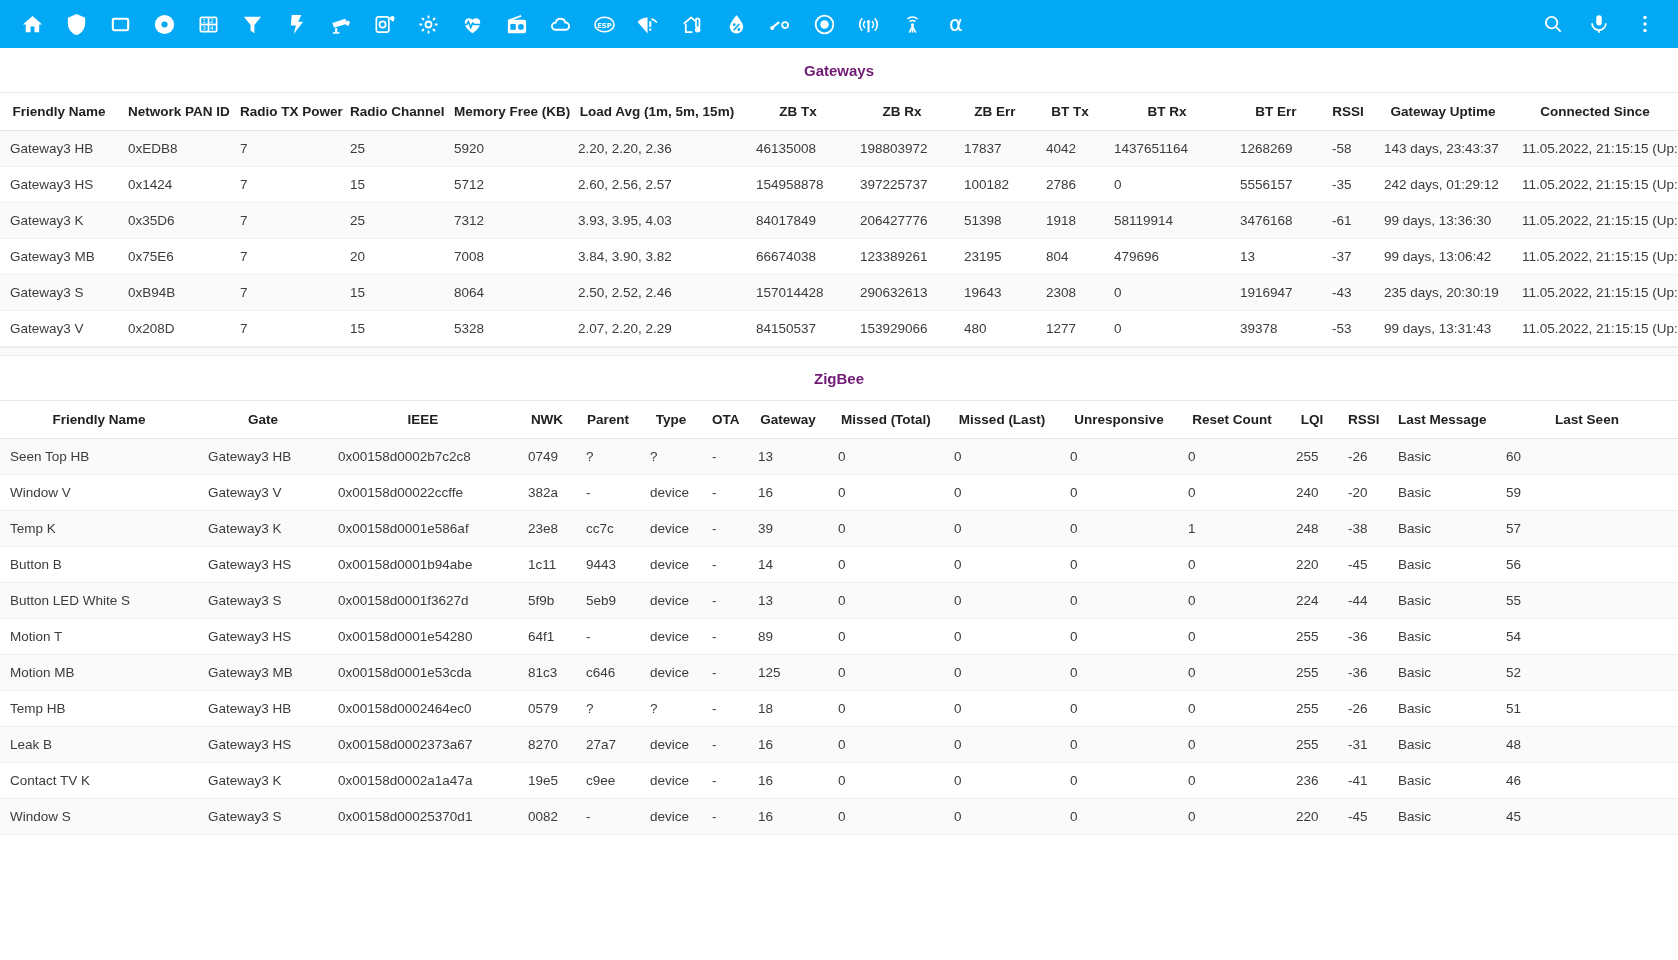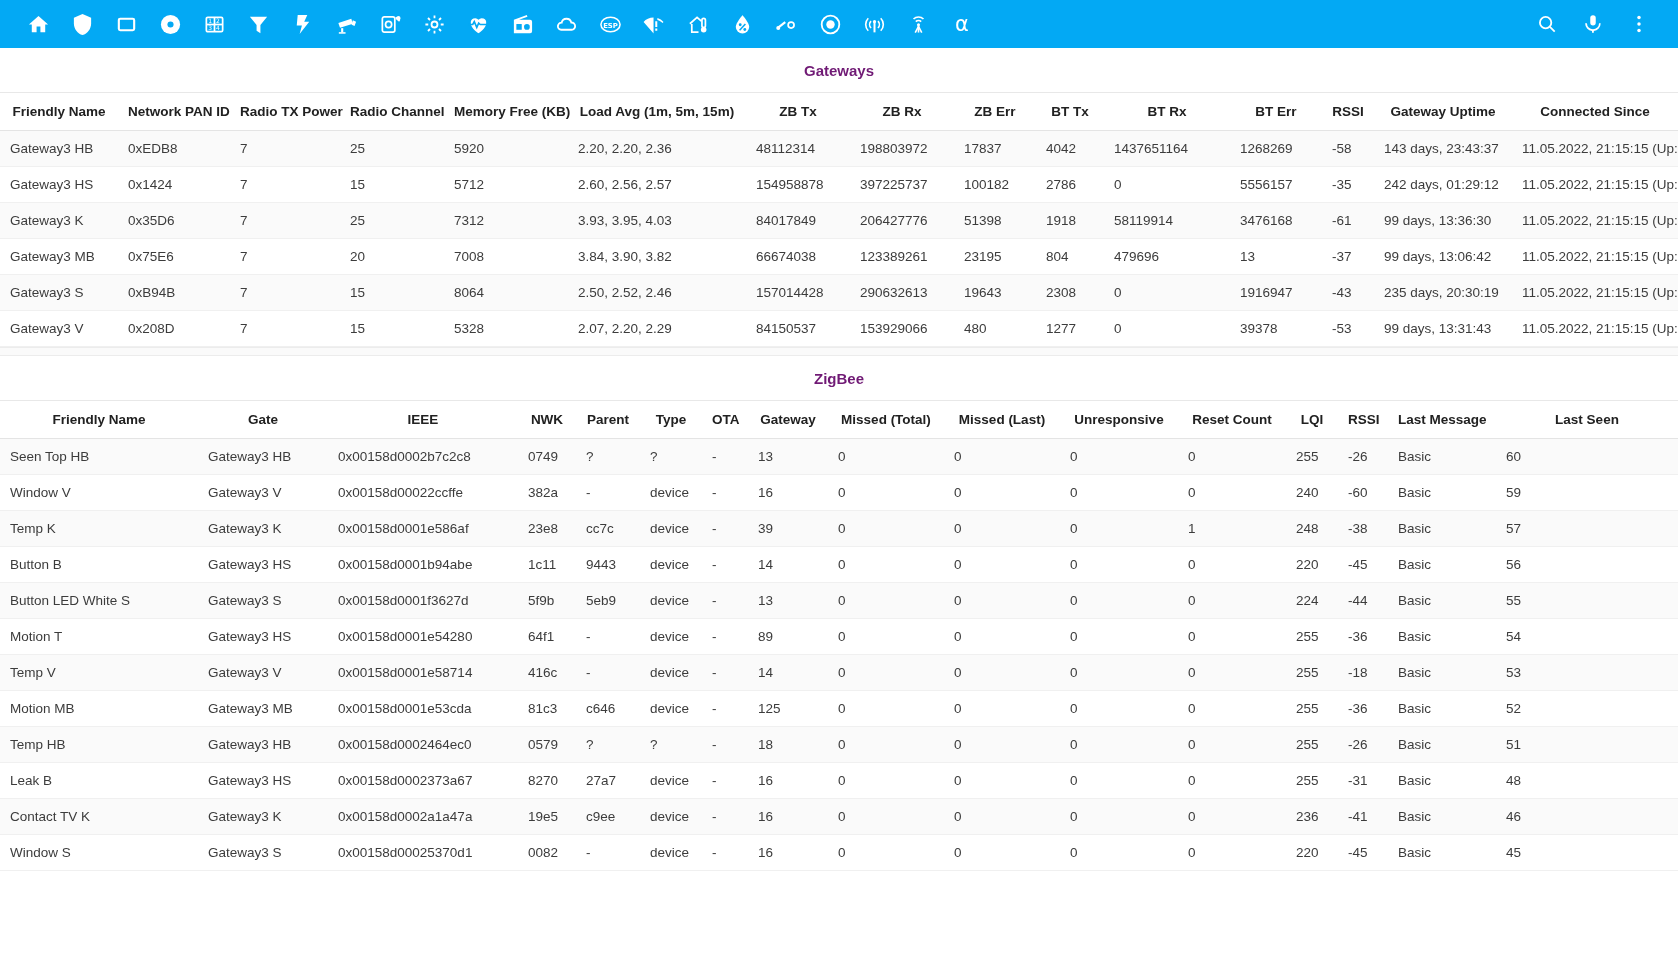--- a/index.html
+++ b/index.html
@@ -10,21 +10,21 @@
     font-family: "Liberation Sans", sans-serif;
     overflow: hidden;
   }
 
   
   #toolbar {
     height: 48px;
     background: #03A9F4;
     display: flex;
     align-items: center;
-    padding: 0 16px;
+    padding: 0 10px;
     position: relative;
   }
   #toolbar .tb-left {
     display: flex;
     align-items: center;
     flex: 1 1 auto;
     min-width: 0;
   }
   #toolbar .tb-right {
     display: flex;
@@ -378,21 +378,21 @@
       </tr>
     </thead>
     <tbody id="gw-body">
         <tr>
           <td>Gateway3 HB</td>
           <td>0xEDB8</td>
           <td>7</td>
           <td>25</td>
           <td>5920</td>
           <td>2.20, 2.20, 2.36</td>
-          <td>48112314</td>
+          <td>46135008</td>
           <td>198803972</td>
           <td>17837</td>
           <td>4042</td>
           <td>1437651164</td>
           <td>1268269</td>
           <td>-58</td>
           <td>143 days, 23:43:37</td>
           <td>11.05.2022, 21:15:15 (Up: 13:38:30)</td>
         </tr>
         <tr>
@@ -553,21 +553,21 @@
           <td>382a</td>
           <td>-</td>
           <td>device</td>
           <td>-</td>
           <td>16</td>
           <td>0</td>
           <td>0</td>
           <td>0</td>
           <td>0</td>
           <td>240</td>
-          <td>-60</td>
+          <td>-20</td>
           <td>Basic</td>
           <td>59</td>
         </tr>
         <tr>
           <td>Temp K</td>
           <td>Gateway3 K</td>
           <td>0x00158d0001e586af</td>
           <td>23e8</td>
           <td>cc7c</td>
           <td>device</td>
@@ -628,38 +628,20 @@
           <td>-</td>
           <td>89</td>
           <td>0</td>
           <td>0</td>
           <td>0</td>
           <td>0</td>
           <td>255</td>
           <td>-36</td>
           <td>Basic</td>
           <td>54</td>
-        </tr>
-        <tr>
-          <td>Temp V</td>
-          <td>Gateway3 V</td>
-          <td>0x00158d0001e58714</td>
-          <td>416c</td>
-          <td>-</td>
-          <td>device</td>
-          <td>-</td>
-          <td>14</td>
-          <td>0</td>
-          <td>0</td>
-          <td>0</td>
-          <td>0</td>
-          <td>255</td>
-          <td>-18</td>
-          <td>Basic</td>
-          <td>53</td>
         </tr>
         <tr>
           <td>Motion MB</td>
           <td>Gateway3 MB</td>
           <td>0x00158d0001e53cda</td>
           <td>81c3</td>
           <td>c646</td>
           <td>device</td>
           <td>-</td>
           <td>125</td>

